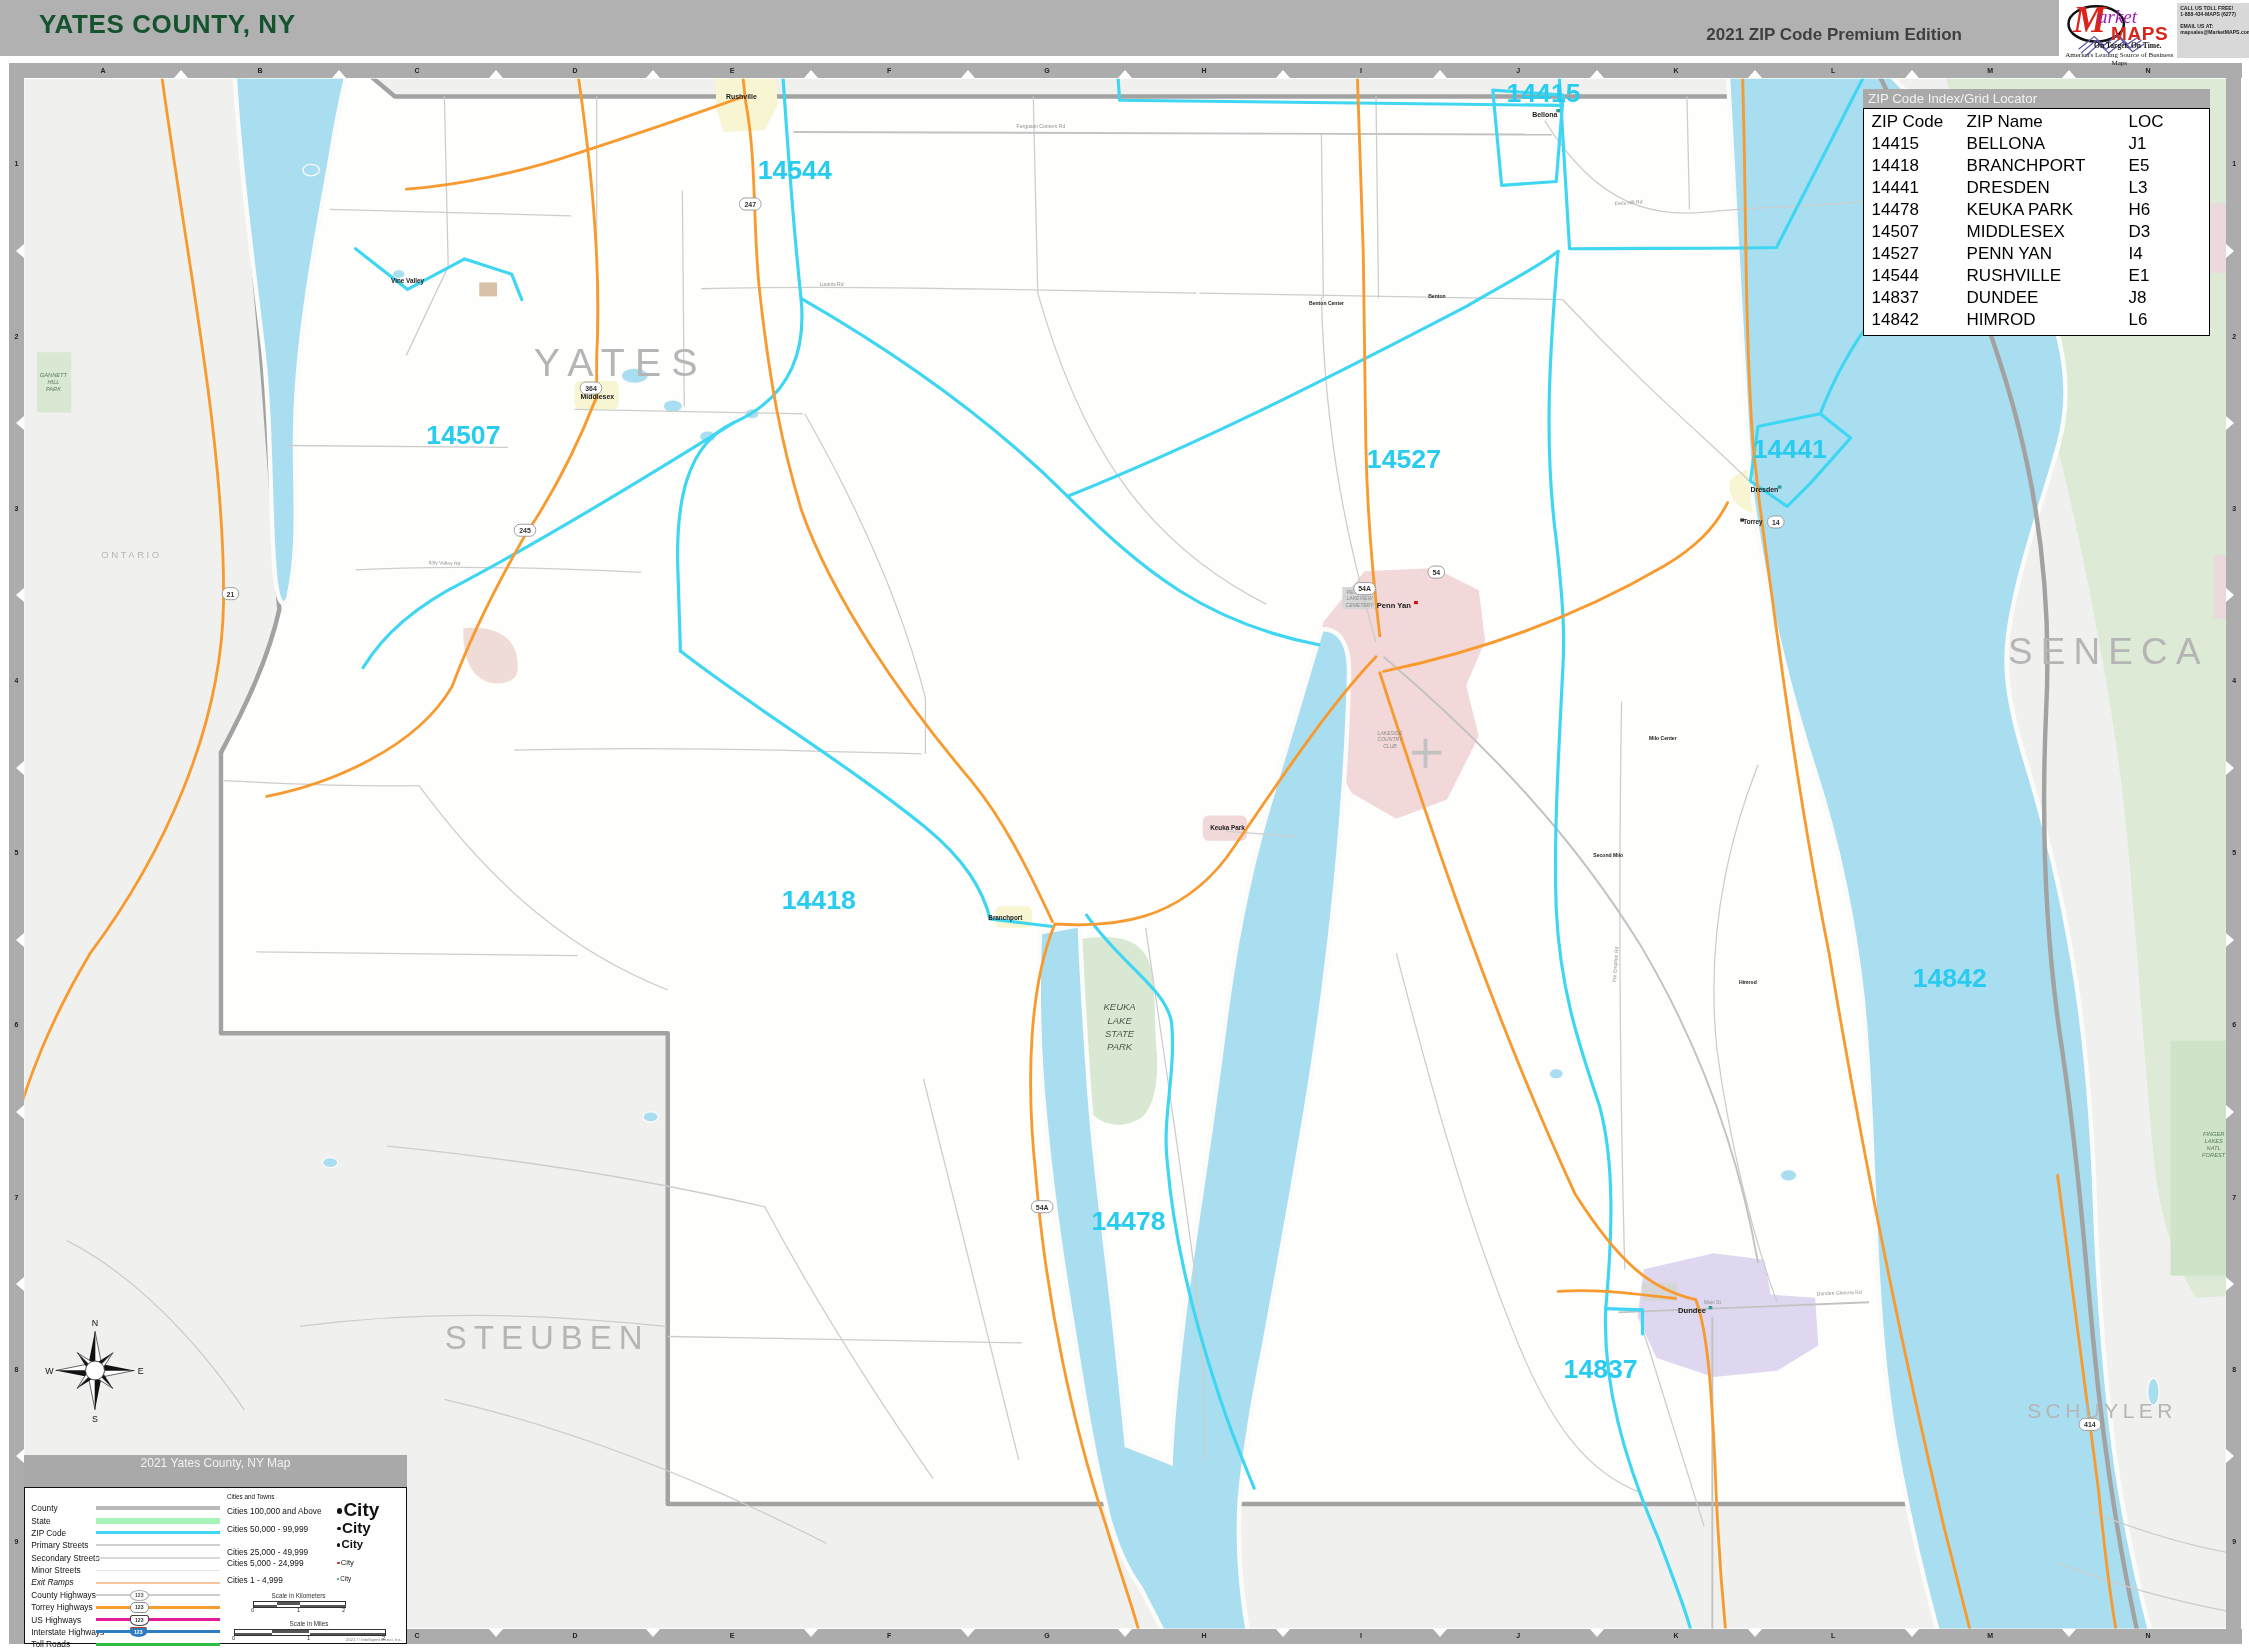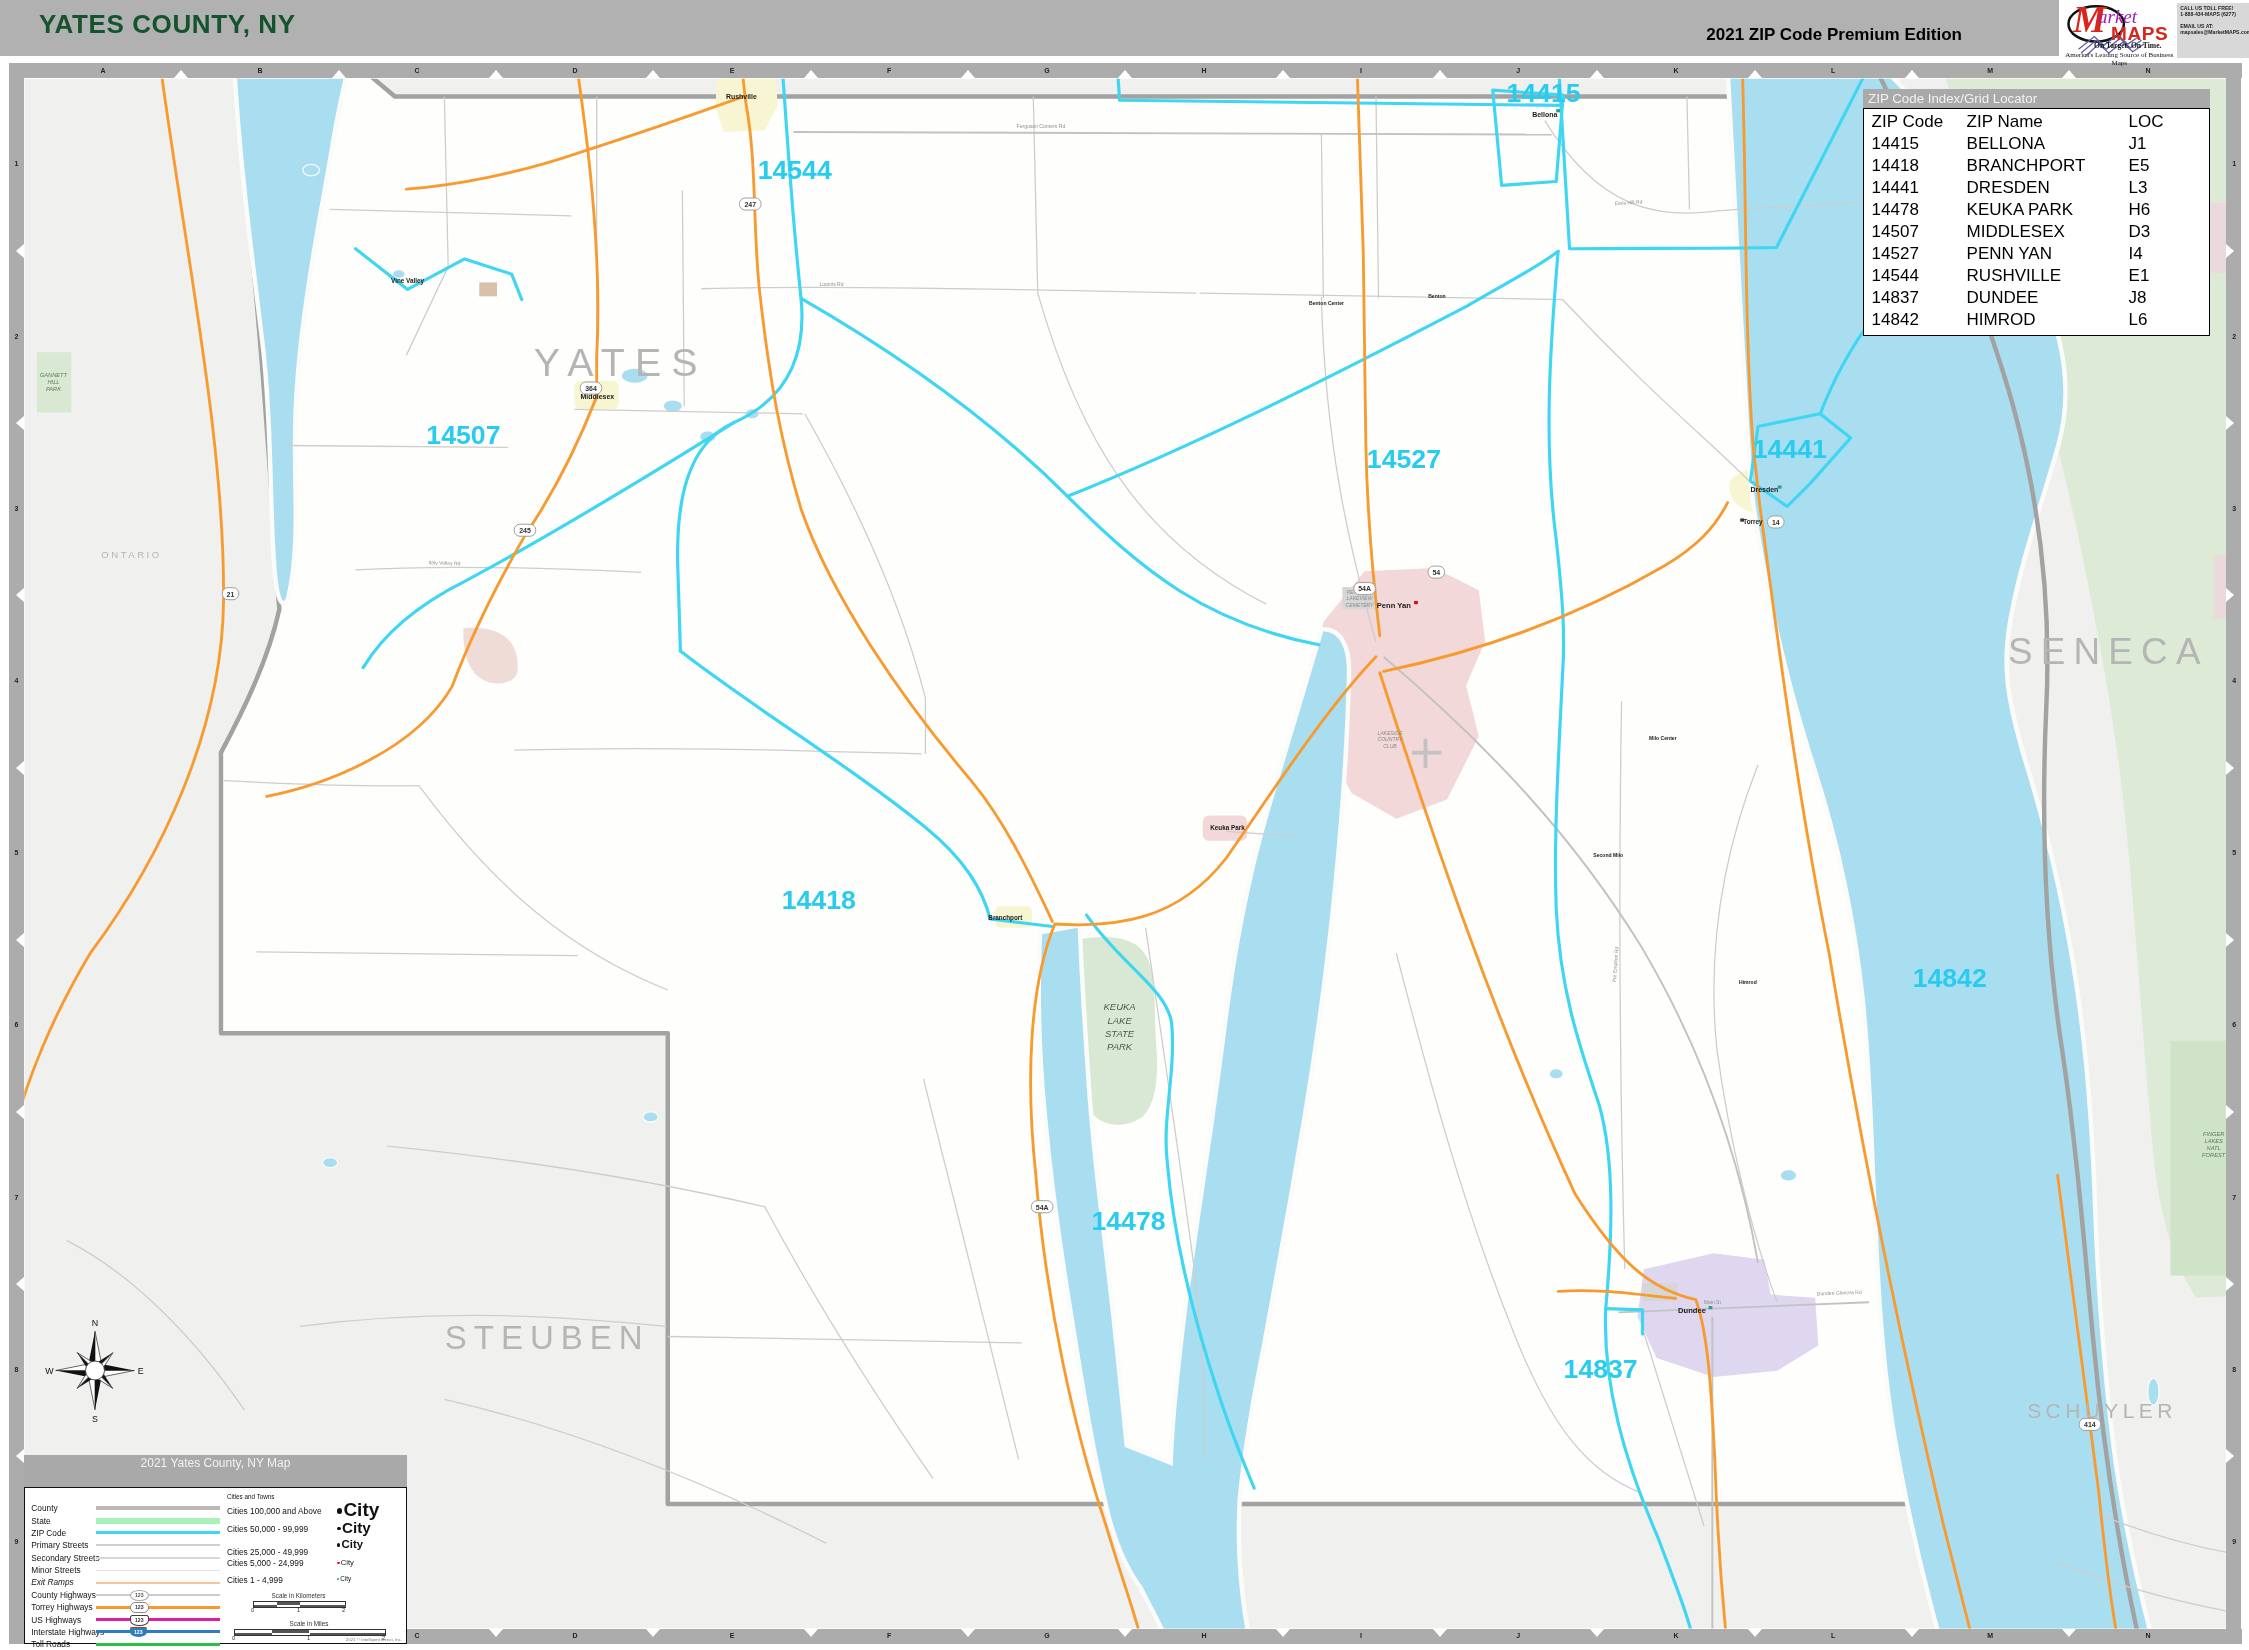--- a/index.html
+++ b/index.html
@@ -2,21 +2,21 @@
 <html style="font-size:10.2px"><head>
 <meta charset="utf-8">
 <style>
   html,body{margin:0;padding:0;background:#fff;}
   #page{position:relative;width:2250px;height:1650px;background:#fff;overflow:hidden;
         font-family:"Liberation Sans",sans-serif;}
   .abs{position:absolute;}
   
   #header-bar{left:0;top:0;width:2059px;height:56px;background:#b1b1b1;}
   #map-title{left:39px;top:9px;font-size:26px;font-weight:bold;color:#14532d;letter-spacing:0.6px;}
-  #edition{left:1676px;top:25.4px;width:286px;text-align:right;font-size:17px;font-weight:bold;color:#000000;}
+  #edition{left:1676px;top:25.4px;width:286px;text-align:right;font-size:17px;font-weight:bold;color:#404040;}
   #logo-area{left:2059px;top:0;width:191px;height:63px;background:#fff;}
   .logo-m{position:absolute;left:14px;top:1.3px;color:#d9251c;font-family:"Liberation Serif",serif;
           font-size:37px;font-weight:bold;font-style:italic;line-height:37px;}
   .logo-arket{position:absolute;left:39px;top:6.3px;font-family:"Liberation Serif",serif;
           font-size:19px;font-style:italic;color:#a21caf;}
   .logo-maps{position:absolute;left:52px;top:23px;color:#d9251c;font-size:19px;font-weight:bold;letter-spacing:0.6px;}
   .logo-tag1{position:absolute;left:35px;top:41px;font-family:"Liberation Serif",serif;font-size:7.6px;font-weight:bold;color:#111;}
   .logo-tag2{position:absolute;left:1.3px;top:51px;font-family:"Liberation Serif",serif;font-size:7px;color:#111;width:118px;text-align:center;}
   #contact-box{position:absolute;left:118px;top:2.5px;width:71px;height:53px;background:#d8d8d8;padding:2.5px 1.9px 0 3.2px;}
   #contact-box div{font-size:5.1px;font-weight:bold;color:#222;line-height:6.3px;}

